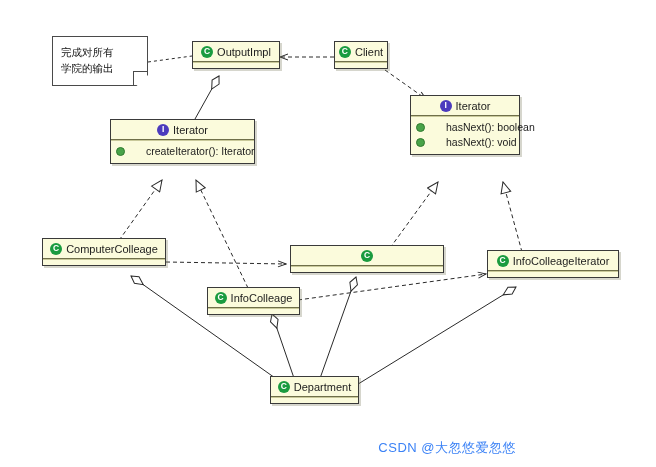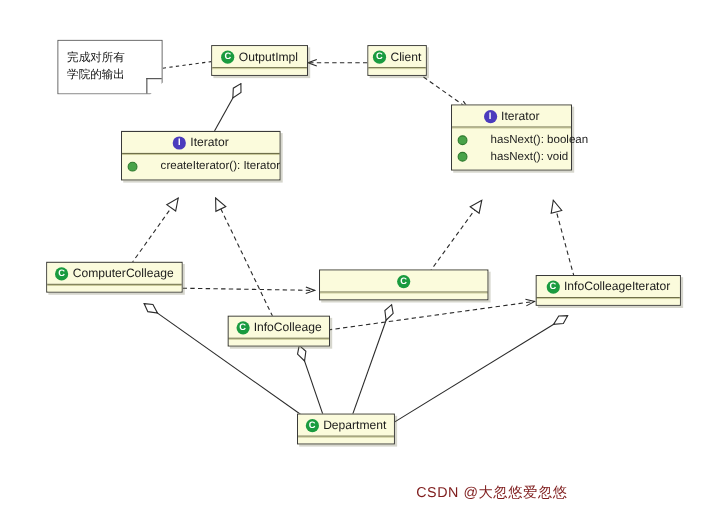--- a/index.html
+++ b/index.html
@@ -109,21 +109,21 @@
     width: 13px;
     height: 13px;
     border-left: 1px solid #4a4a4a;
     border-top: 1px solid #4a4a4a;
   }
   .watermark {
     position: absolute;
     right: 12px;
     bottom: 10px;
     font-size: 13px;
-    color: #7f1d1d;
+    color: #3b82f6;
     white-space: nowrap;
     letter-spacing: 0.5px;
   }
 </style>
 </head>
 <body>
 
 <div id="canvas">
 
   <svg class="edges" viewBox="0 0 656 467">

